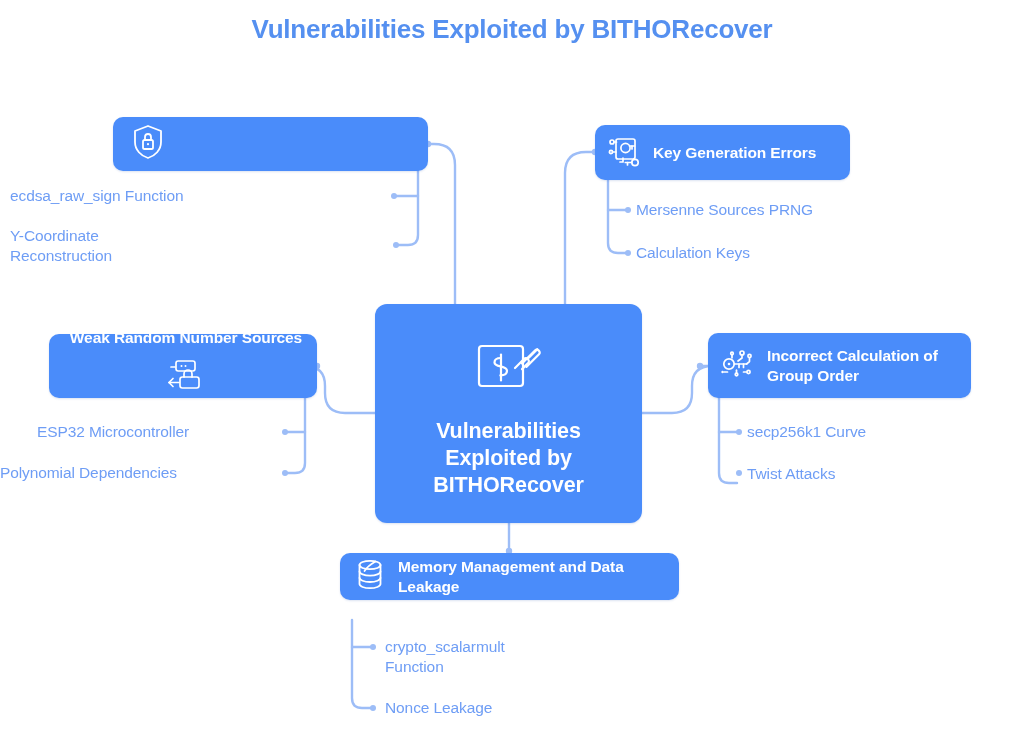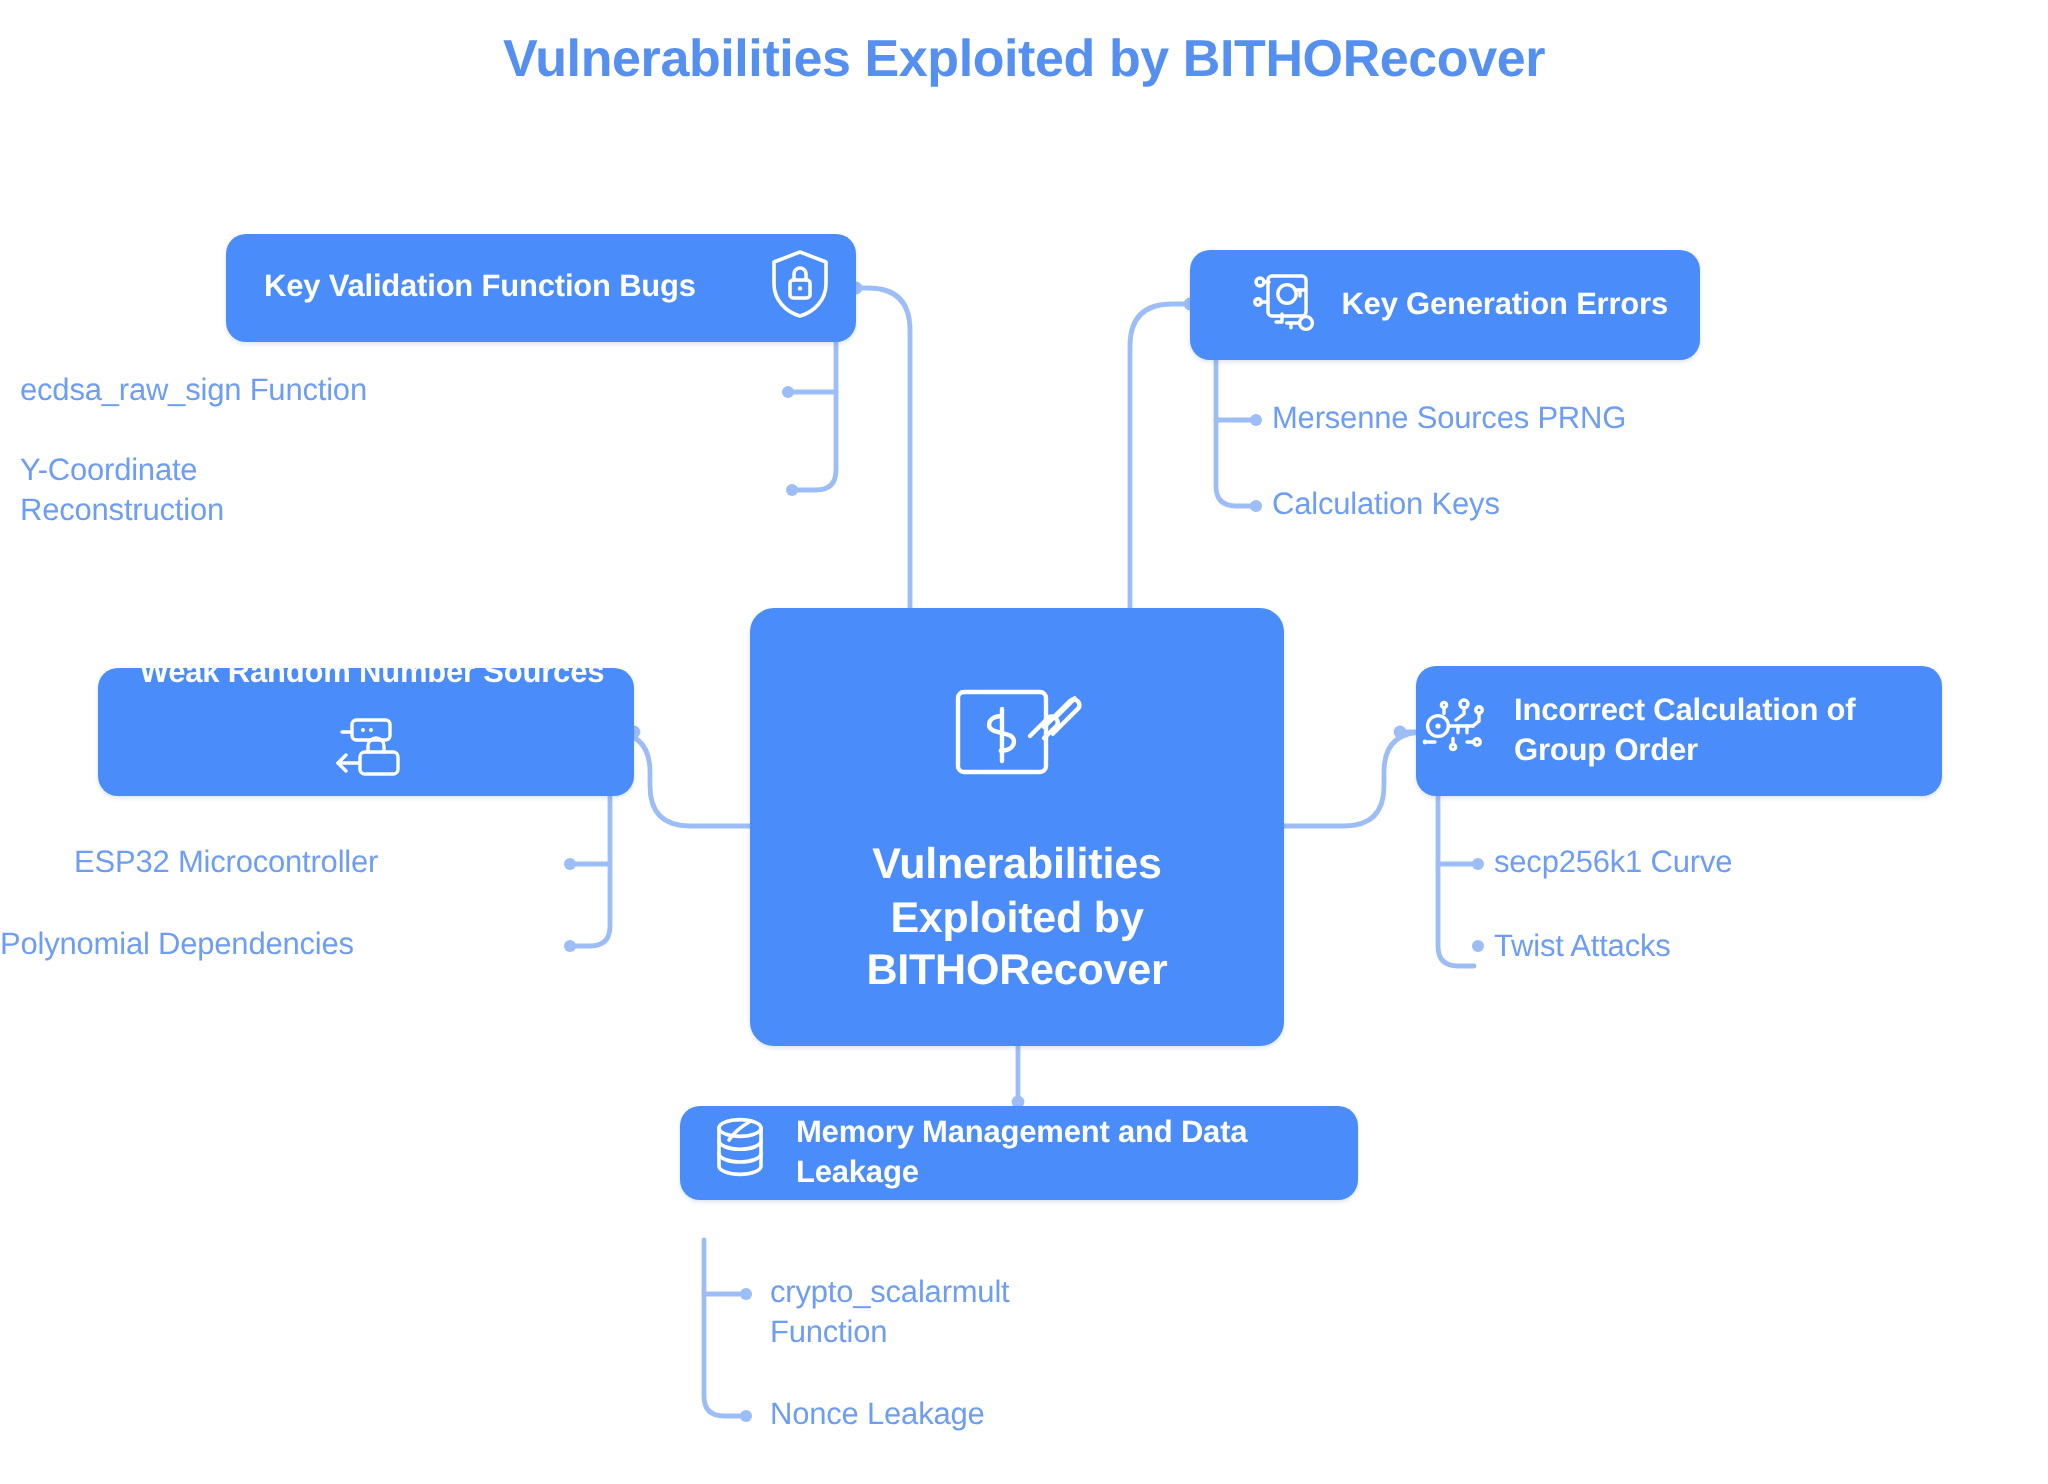--- a/index.html
+++ b/index.html
@@ -41,21 +41,20 @@
   .node {
     position: absolute;
     background: #4a8cfa;
     border-radius: 10px;
     box-sizing: border-box;
     display: flex;
     align-items: center;
     color: #ffffff;
     font-weight: bold;
     box-shadow: 0 1px 2px rgba(60,100,180,0.18);
-    justify-content: flex-end;
   }
   .node .label {
     font-size: 15.5px;
     line-height: 1.28;
     letter-spacing: -0.1px;
   }
   .node .node-icon {
     flex: 0 0 auto;
     display: block;
   }
@@ -88,21 +87,21 @@
     left: 595px; top: 125px; width: 255px; height: 55px;
     padding: 0 16px 0 10px; gap: 10px;
   }
   #node-wrns {
     left: 49px; top: 334px; width: 268px; height: 64px;
     padding: 0 12px 0 18px; gap: 8px; justify-content: flex-end; flex-direction: column;
   }
   #node-wrns .label { text-align: right; }
   #node-icgo {
     left: 708px; top: 333px; width: 263px; height: 65px;
-    padding: 0 14px 0 0; gap: 9px;
+    padding: 0 14px 0 10px; gap: 9px;
   }
   #node-mmdl {
     left: 340px; top: 553px; width: 339px; height: 47px;
     padding: 0 14px 0 12px; gap: 10px;
   }
 
   
   .sub {
     position: absolute;
     color: #6e9df5;
@@ -194,21 +193,20 @@
       <path d="M52 35.5 c4.5 -4.5 9.5 -9.5 13 -13 2.4 -2.4 6.4 1.4 4 3.8 -3.4 3.4 -8.4 8.4 -12.6 12.6"></path>
       <path d="M58.5 30 c3.6 -3.6 6.6 -6.6 8.8 -8.8"></path>
     </svg>
   </span>
   <span class="label">Vulnerabilities
 Exploited by
 BITHORecover</span>
 </div>
 
 <div class="node" id="node-kvfb">
-  <span class="label">Key Validation Function Bugs</span>
   <span class="node-icon">
     <svg width="32" height="36" viewBox="0 0 32 36" fill="none" stroke="#ffffff" stroke-width="1.8" stroke-linecap="round" stroke-linejoin="round">
       <path d="M16 2 L29 7 v11 c0 8 -6 14 -13 16 -7 -2 -13 -8 -13 -16 V7 z"></path>
       <rect x="11" y="16" width="10" height="9" rx="1.6"></rect>
       <path d="M13 16 v-3 a3 3 0 0 1 6 0 v3"></path>
       <circle cx="16" cy="20.2" r="1.1" fill="#ffffff" stroke="none"></circle>
     </svg>
   </span>
 </div>
 <div class="sub right-align" id="sub-kvfb-0">ecdsa_raw_sign Function</div>

